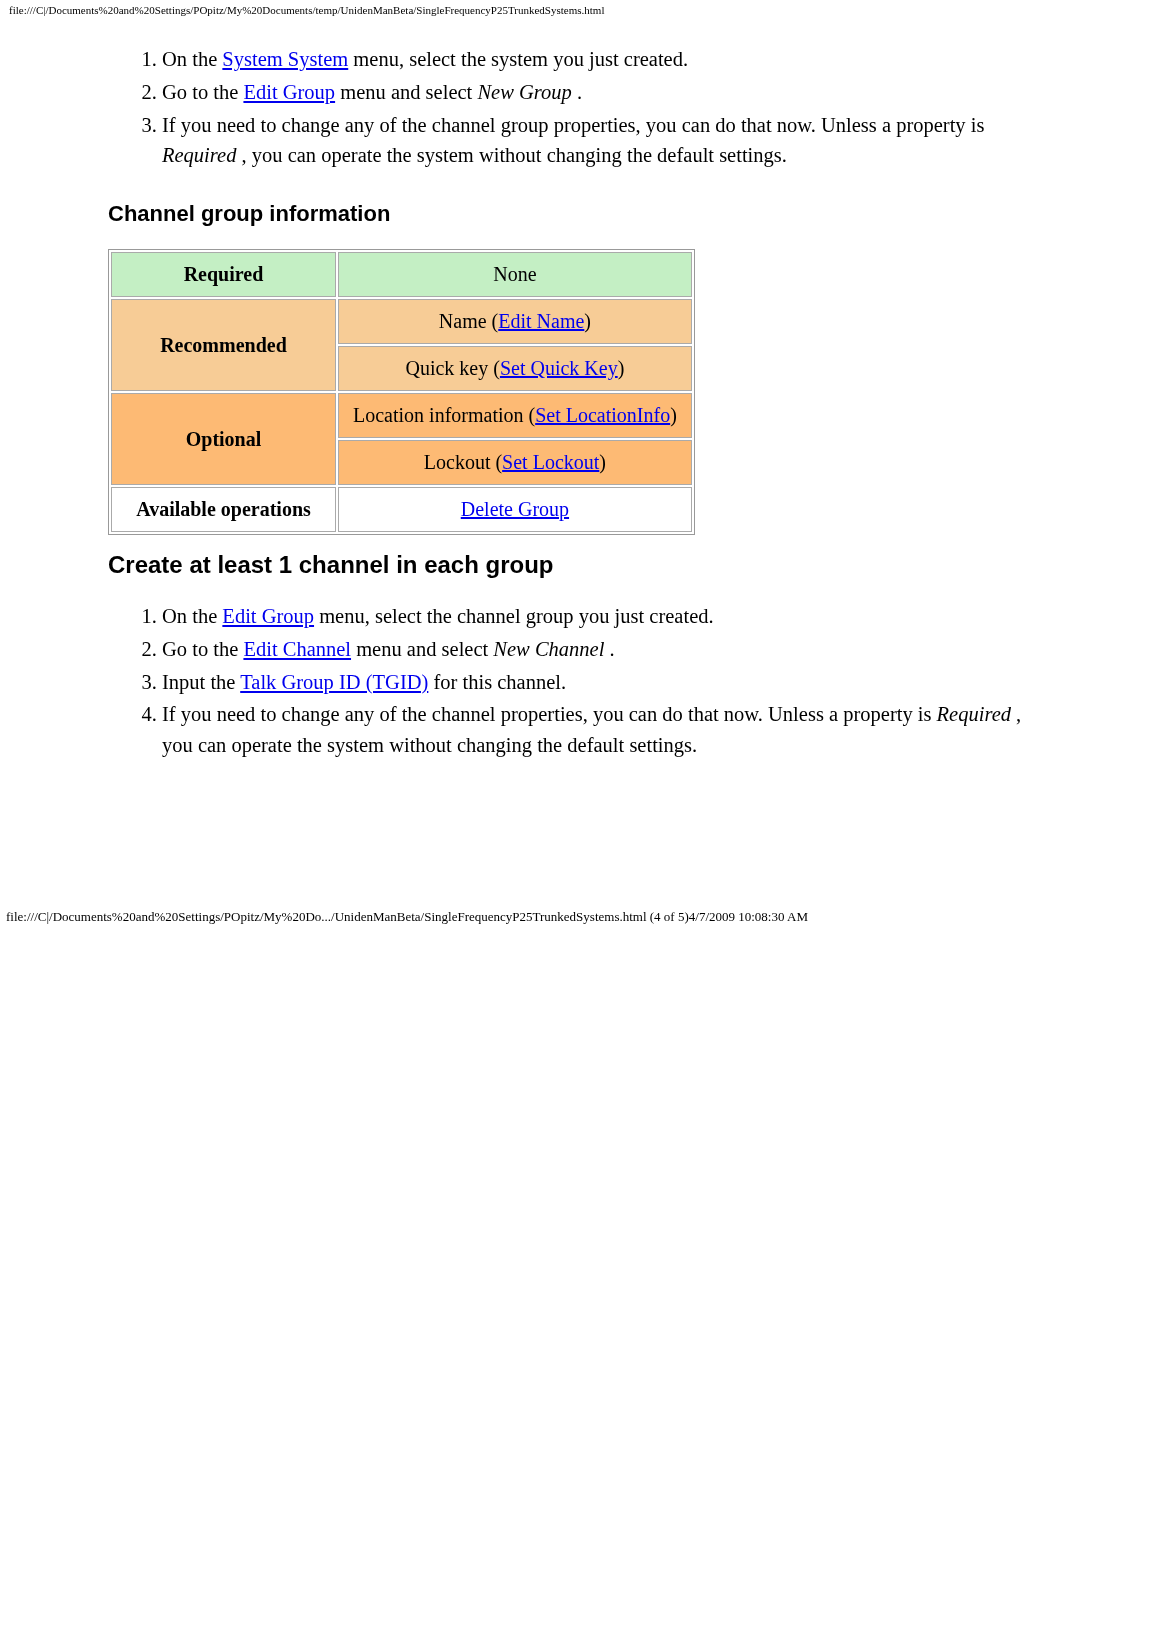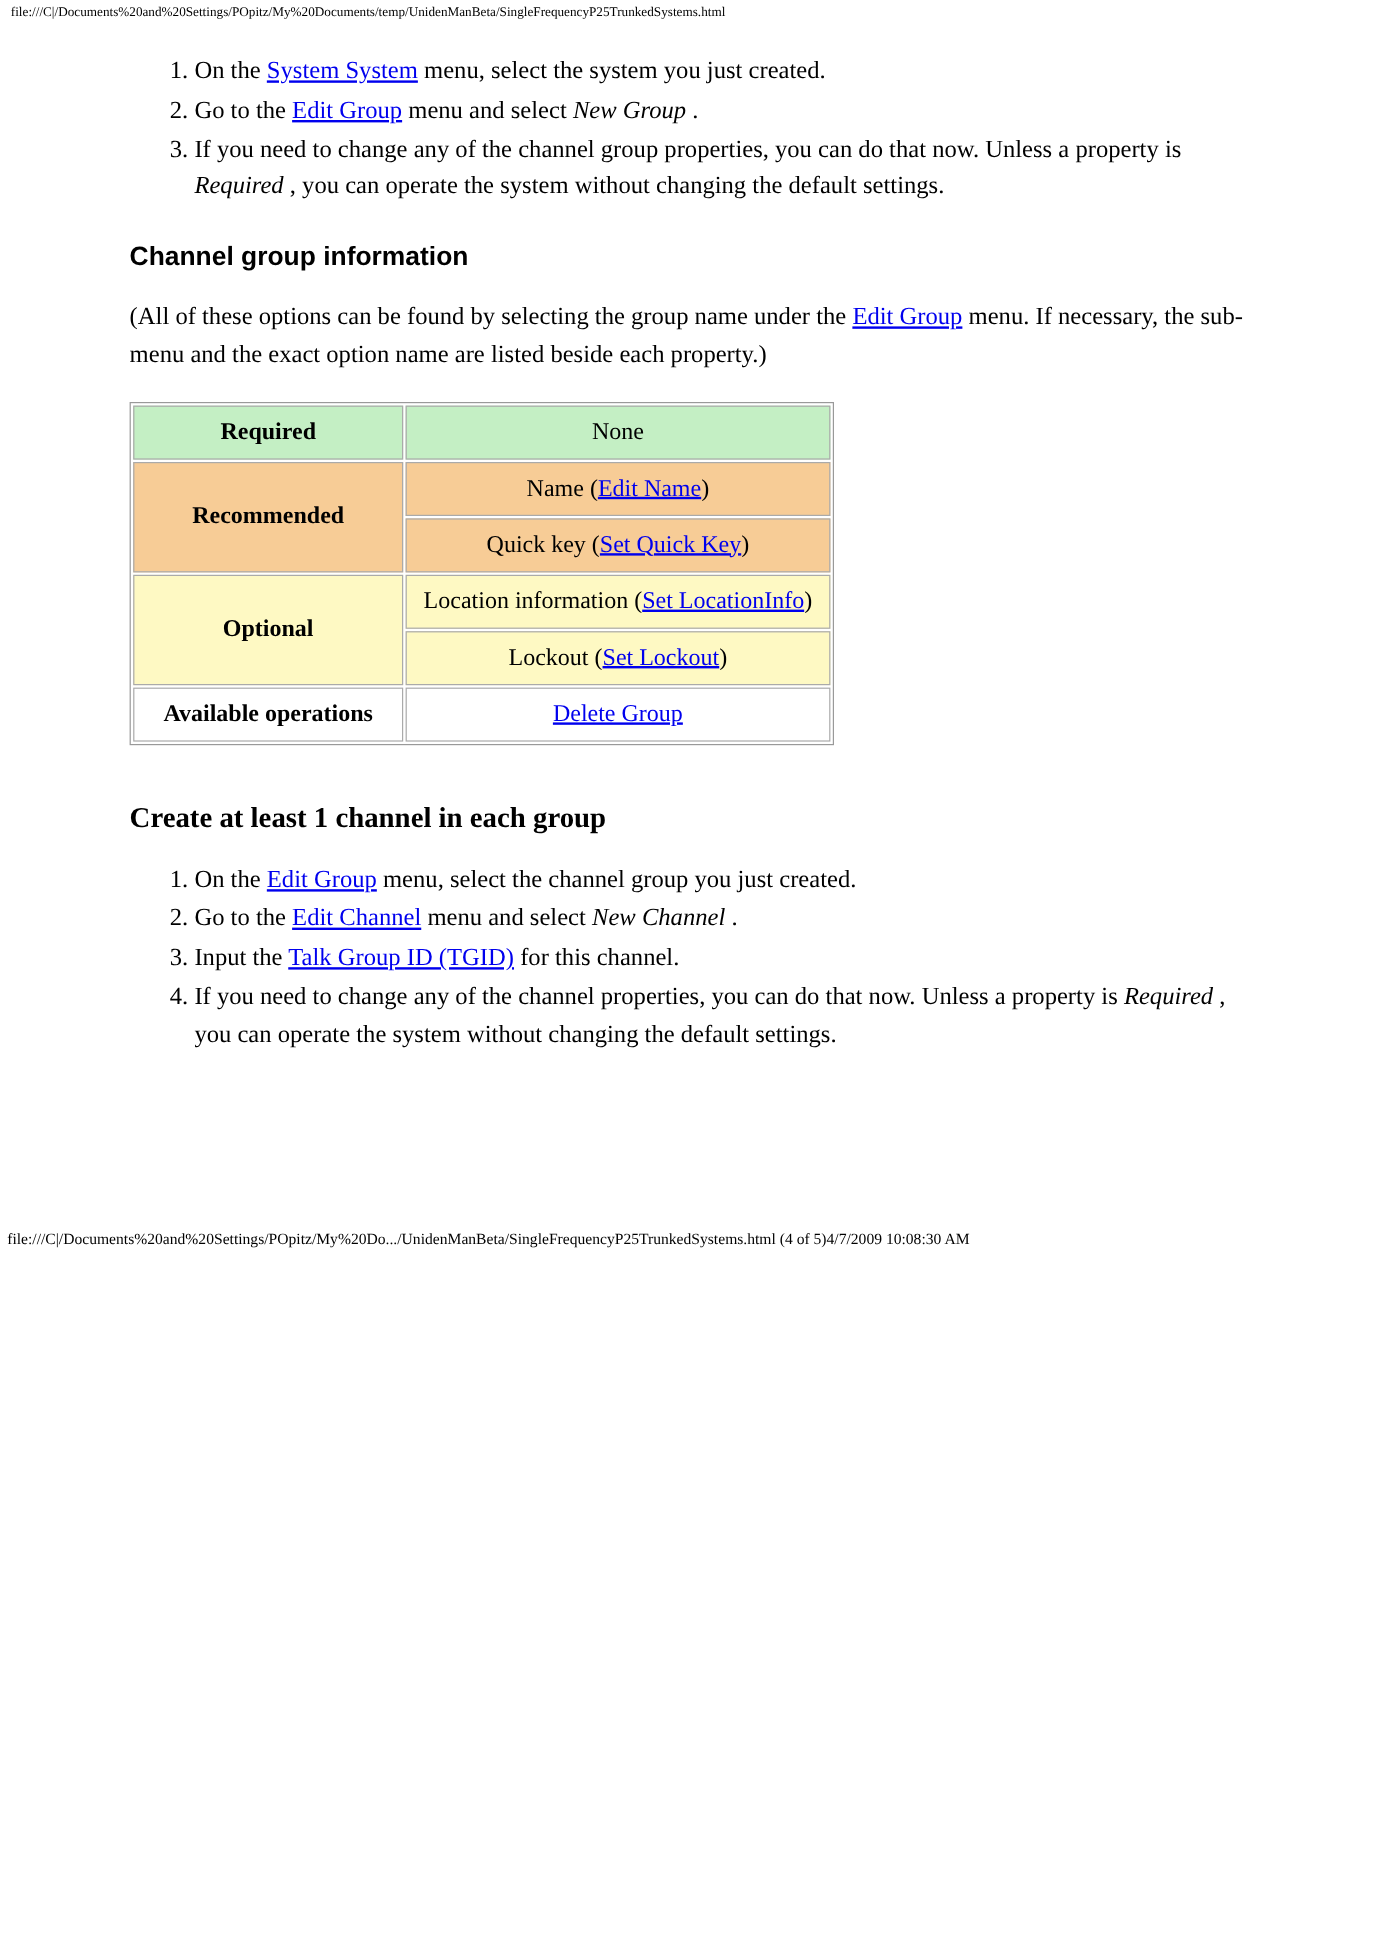--- a/index.html
+++ b/index.html
@@ -43,22 +43,21 @@
     h3 {
       font-family: Arial, Helvetica, sans-serif;
       font-weight: bold;
     }
     h3.h3-small {
       font-size: 22px;
       margin: 30px 0 22px 0;
     }
     h3.h3-large {
       font-size: 24px;
-      margin: 48px 0 22px 0;
-      font-family: Liberation Serif, serif;
+      margin: 16px 0 22px 0;
     }
     p.paragraph {
       line-height: 1.55;
       margin: 0 0 22px 0;
     }
     table.props {
       border-collapse: separate;
       border-spacing: 2px;
       border: 1px solid #999;
       margin: 0 0 10px 0;
@@ -71,40 +70,39 @@
       font-size: 20px;
     }
     table.props th {
       text-align: center;
       font-family: "Times New Roman", Times, serif;
       font-weight: bold;
       width: 195px;
     }
     .row-required th, .row-required td { background: #c4efc4; }
     .row-recommended th, .row-recommended td { background: #f7cc96; }
-    .row-optional th, .row-optional td { background: #fef9c3; }
+    .row-optional th, .row-optional td { background: #fdba74; }
     .row-available th { background: #fff; }
     .row-available td { background: #fff; }
   </style>
 </head>
 <body>
 
 <div class="header-path">file:///C|/Documents%20and%20Settings/POpitz/My%20Documents/temp/UnidenManBeta/SingleFrequencyP25TrunkedSystems.html</div>
 
 <div class="content">
 
   <ol>
     <li><span>On the </span><a href="#">System System</a><span> menu, select the system you just created.</span></li>
     <li><span>Go to the </span><a href="#">Edit Group</a><span> menu and select </span><span class="italic">New Group</span><span> .</span></li>
     <li><span>If you need to change any of the channel group properties, you can do that now. Unless a property is </span><span class="italic">Required</span><span> , you can operate the system without changing the default settings.</span></li>
   </ol>
 
   <h3 class="h3-small">Channel group information</h3>
 
-  <p class="paragraph"><span>(All of these options can be found by selecting the group name under the </span><a href="#">Edit Group</a><span> menu. If necessary, the sub-menu and the exact option name are listed beside each property.)</span></p>
 
   <table class="props">
     <tbody>
         <tr class="row-required">
       <th>Required</th>
       <td>None</td>
     </tr>
     <tr class="row-recommended">
       <th rowspan="2">Recommended</th>
       <td><span>Name (</span><a href="#">Edit Name</a><span>)</span></td>

